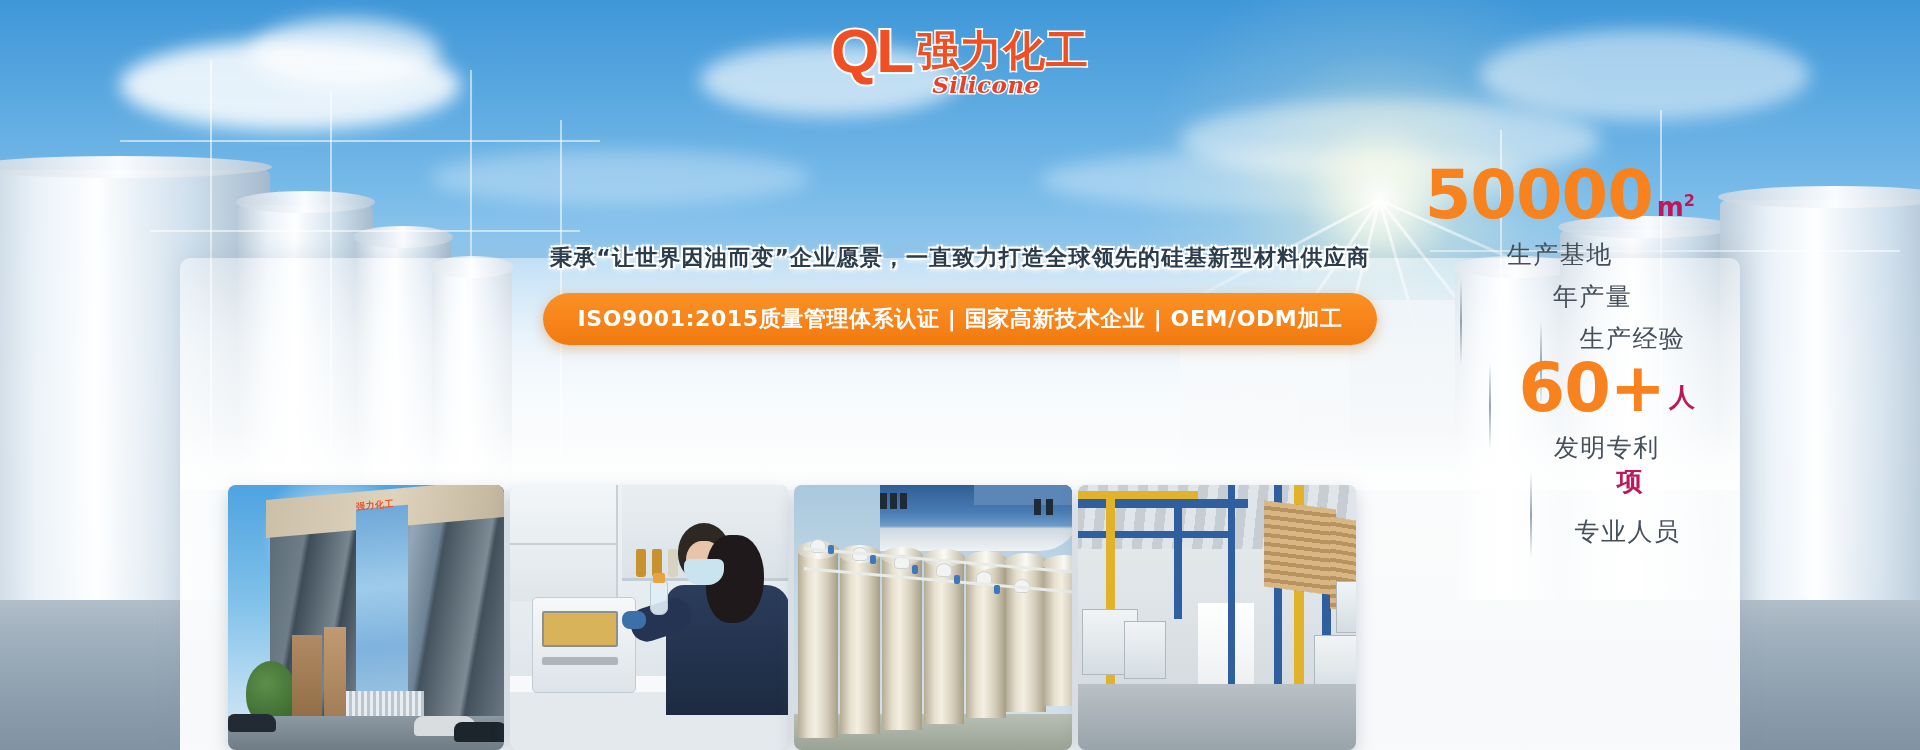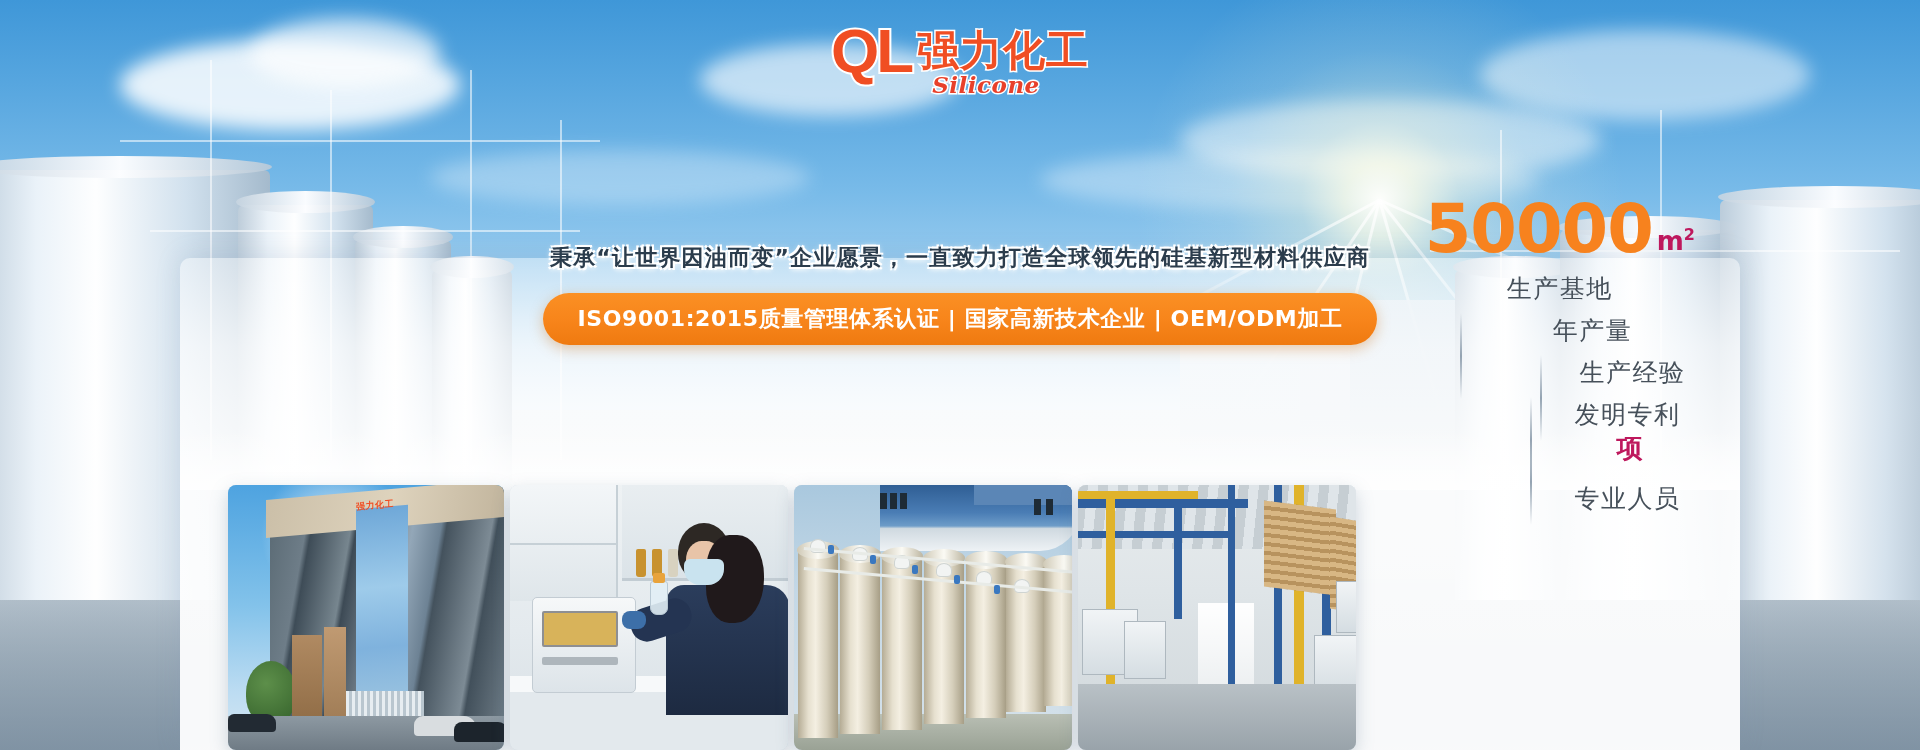--- a/index.html
+++ b/index.html
@@ -372,20 +372,24 @@
 
     <div class="stat s1">
       <span class="stat-label">年产量</span>
     </div>
 
     <div class="stat s2">
       <span class="stat-label">生产经验</span>
     </div>
 
     <div class="stat s3">
+      <div class="stat-line">
+        <span class="stat-num">60+</span>
+        <span class="stat-unit">人</span>
+      </div>
       <span class="stat-label">发明专利</span>
     </div>
 
     <div class="stat s4">
       <div class="stat-line">
         <span class="stat-unit">项</span>
       </div>
       <span class="stat-label">专业人员</span>
     </div>
 

